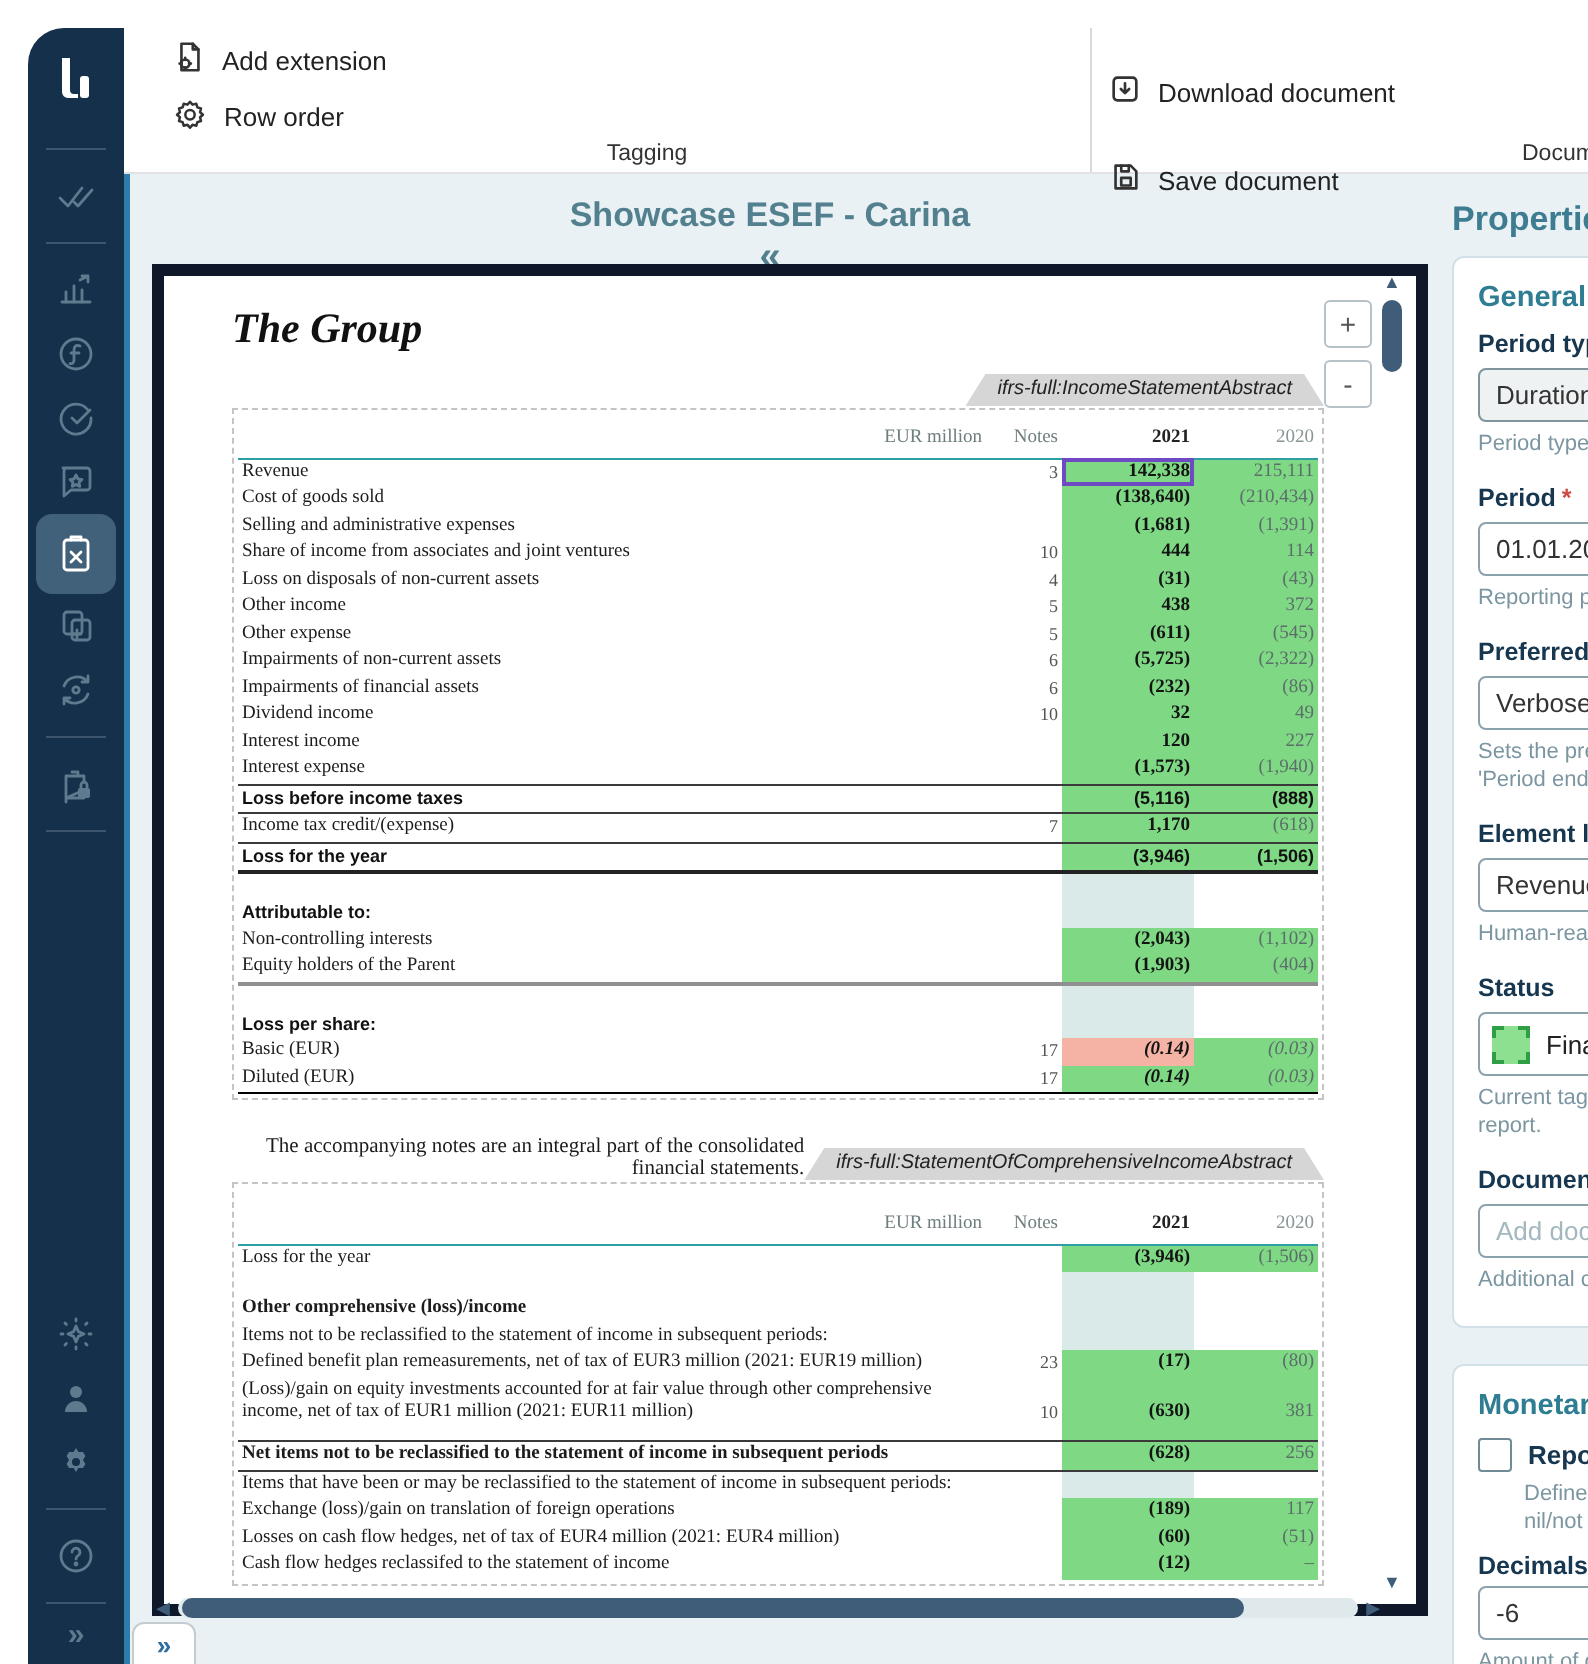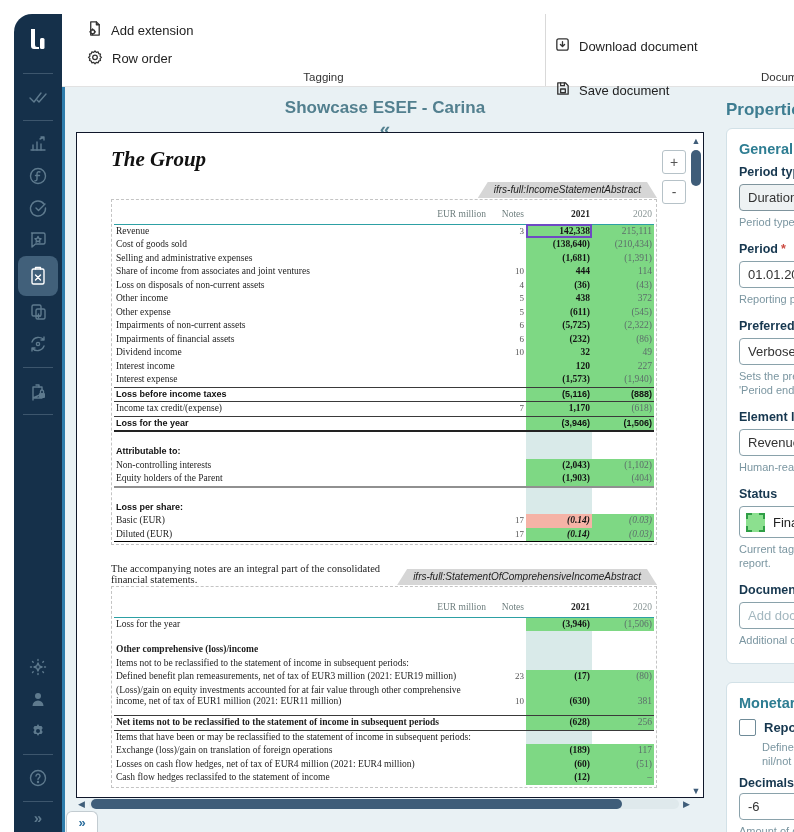--- a/index.html
+++ b/index.html
@@ -26,21 +26,21 @@
   .tb-group1 .tb-caption{left:0;right:0;text-align:center;padding-left:40px;}
   .tb-group2 .tb-caption{left:215px;}
   
   .content{position:absolute;left:62px;right:0;top:86px;bottom:0;background:#e9f1f4;}
   .center-panel{position:absolute;left:0;top:0;bottom:0;width:650px;}
   .splitter{position:absolute;left:0;top:0;bottom:0;width:3px;background:#2e7cab;}
   .panel-header{display:flex;justify-content:space-between;align-items:center;padding:12px 20px 6px 16px;flex-direction:column;}
   .panel-title{font-size:17px;font-weight:bold;color:#53808f;}
   .collapse{font-size:19px;color:#53808f;cursor:pointer;font-weight:bold;}
   
-  .page{position:absolute;left:14px;top:46px;width:626px;height:664px;background:#fff;border:1px solid #0f172a;overflow:hidden;}
+  .page{position:absolute;left:14px;top:46px;width:626px;height:664px;background:#fff;border:6px solid #0f172a;overflow:hidden;}
   .page-inner{padding:10px 46px 0 34px;}
   .doc-title{font-family:"Liberation Serif",serif;font-style:italic;font-weight:bold;font-size:21px;color:#111;margin:4px 0 10px 0;}
   .chip-row{display:flex;justify-content:flex-end;margin-bottom:0;}
   .chip{display:inline-block;background:#d6d6d6;color:#222;font-size:10px;font-style:italic;padding:2px 16px 3px 16px;clip-path:polygon(10px 0,calc(100% - 10px) 0,100% 100%,0 100%);white-space:nowrap;}
   .stmt-box{border:1px dashed #c4c4c4;padding:8px 2px 2px 2px;margin-top:1px;}
   table.stmt{width:100%;border-collapse:collapse;table-layout:fixed;font-family:"Liberation Serif",serif;font-size:9.5px;color:#1c1c1c;}
   table.stmt td,table.stmt th{padding:1px 2px;line-height:11.5px;vertical-align:bottom;}
   th.h-lbl{text-align:right;font-weight:normal;color:#6e7e7e;}
   th.h-note{text-align:right;font-weight:normal;color:#6e7e7e;}
   th.h-y1{text-align:right;color:#222;}
@@ -55,21 +55,21 @@
   td.y1.sel{outline:2px solid #6f49c4;outline-offset:-2px;}
   tr.sans td{font-family:"Liberation Sans",sans-serif;font-weight:bold;font-size:9px;color:#111;}
   tr.serifbold td.lbl{font-weight:bold;}
   tr.italic td.y1, tr.italic td.y0{font-style:italic;}
   tr.bt1 td{border-top:1px solid #3a3a3a;}
   tr.bb1 td{border-bottom:1px solid #3a3a3a;}
   tr.bb2 td{border-bottom:2px solid #222;}
   tr.bbg td{border-bottom:2px solid #909090;}
   tr.bbk td{border-bottom:1.5px solid #000;}
   .note-chip-row{display:flex;align-items:flex-end;justify-content:space-between;margin:18px 0 0 0;}
-  .doc-note{font-family:"Liberation Serif",serif;font-size:10.5px;color:#1c1c1c;}
+  .doc-note{font-family:"Liberation Serif",serif;font-size:10.5px;color:#1c1c1c;text-align:right;}
   
   .zoom-btns{position:absolute;right:26px;top:64px;display:flex;flex-direction:column;gap:6px;z-index:3;}
   .zoom-btn{width:22px;height:22px;background:#fff;border:1px solid #b6c2c8;border-radius:3px;font-size:14px;color:#555;display:flex;align-items:center;justify-content:center;cursor:pointer;}
   .vscroll{position:absolute;right:9px;top:50px;bottom:36px;width:14px;display:flex;flex-direction:column;align-items:center;z-index:3;}
   .vscroll .arr{color:#3f5d79;font-size:9px;cursor:pointer;line-height:10px;}
   .vthumb{width:10px;height:36px;background:#3f5d79;border-radius:5px;margin-top:4px;cursor:pointer;}
   .hscroll{position:absolute;left:16px;bottom:22px;width:612px;height:12px;display:flex;align-items:center;gap:4px;z-index:3;}
   .hscroll .arr{color:#3f5d79;font-size:9px;cursor:pointer;}
   .htrack{flex:1;height:10px;background:#dfe9ec;border-radius:5px;position:relative;}
   .hthumb{position:absolute;left:2px;top:0;height:10px;width:90%;background:#3f5d79;border-radius:5px;cursor:pointer;}
@@ -313,21 +313,21 @@
                 </tr>
                 <tr>
                   <td class="lbl">Share of income from associates and joint ventures</td>
                   <td class="note">10</td>
                   <td class="y1 green">444</td>
                   <td class="y0 green">114</td>
                 </tr>
                 <tr>
                   <td class="lbl">Loss on disposals of non-current assets</td>
                   <td class="note">4</td>
-                  <td class="y1 green">(36)</td>
+                  <td class="y1 green">(31)</td>
                   <td class="y0 green">(43)</td>
                 </tr>
                 <tr>
                   <td class="lbl">Other income</td>
                   <td class="note">5</td>
                   <td class="y1 green">438</td>
                   <td class="y0 green">372</td>
                 </tr>
                 <tr>
                   <td class="lbl">Other expense</td>

